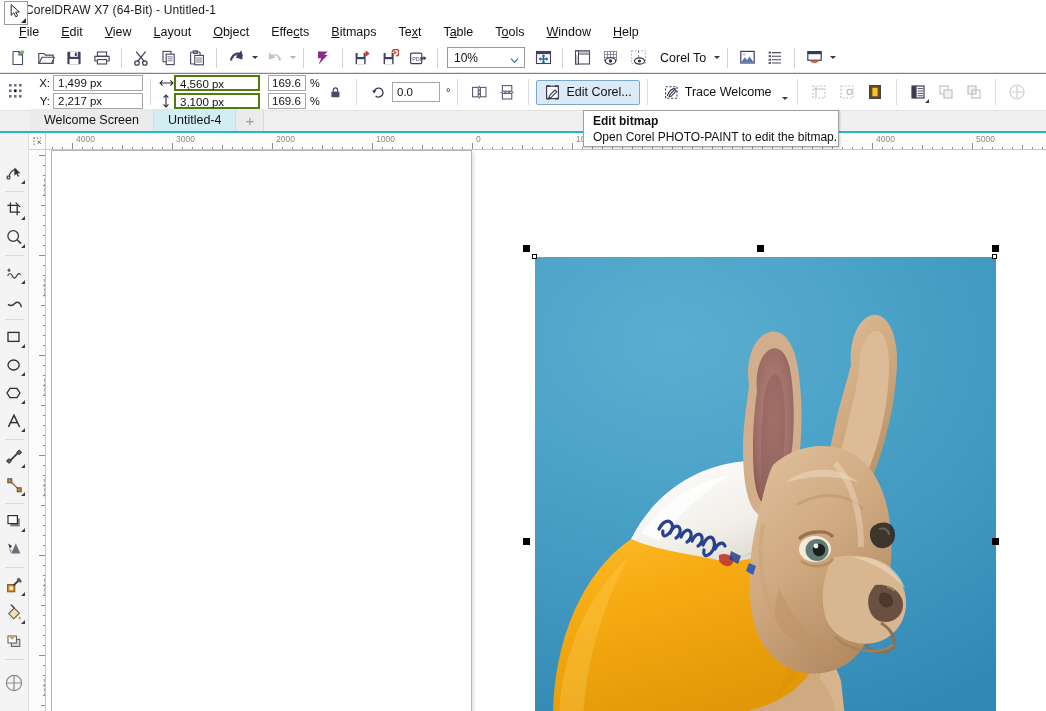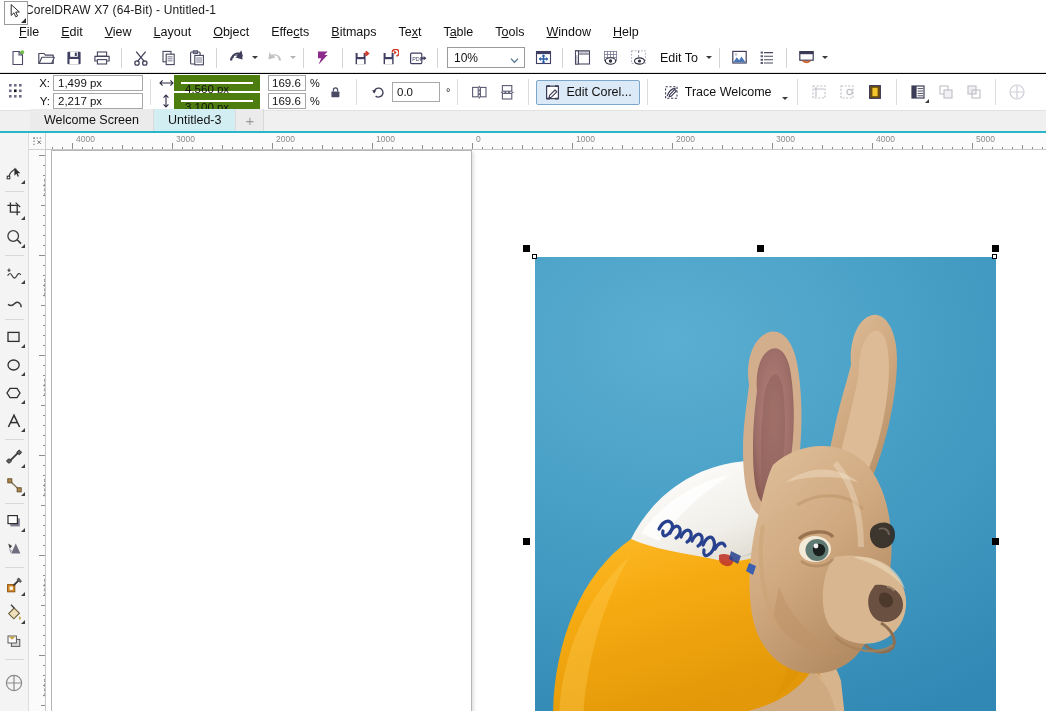--- a/index.html
+++ b/index.html
@@ -3,21 +3,21 @@
 <meta charset="utf-8">
 <style>
   * { box-sizing: border-box; margin: 0; padding: 0; }
   html, body {
     width: 1046px; height: 711px;
     overflow: hidden;
     font-family: "Liberation Sans", sans-serif;
     background: #ffffff;
     -webkit-font-smoothing: antialiased;
   }
-  #app { position: relative; width: 1046px; height: 711px; background: #000000; padding-left: 33px; }
+  #app { position: relative; width: 1046px; height: 711px; background: #14b8a6; padding-left: 33px; }
 
   
   .titlebar {
     position: absolute; left: 0; top: 0; width: 1046px; height: 20px;
     background: #ffffff;
     display: flex; align-items: center;
   }
   .titlebar .app-logo {
     width: 14px; height: 14px; margin-left: 5px; margin-right: 6px;
     position: relative; flex: none;
@@ -88,21 +88,21 @@
   .anchor-grid { width: 26px; height: 26px; margin-left: 5px; margin-right: 6px; flex: none; }
   .xy-block { display: flex; flex-direction: column; gap: 2px; flex: none; }
   .xy-row { display: flex; align-items: center; height: 16px; }
   .xy-lab { font-size: 11.5px; color: #111; width: 13px; text-align: right; margin-right: 3px; }
   .xy-in {
     width: 90px; height: 16px; border: 1px solid #a7a7a7; background: #fff;
     font-size: 11.5px; color: #111; padding-left: 4px; line-height: 14px;
     font-family: "Liberation Sans", sans-serif;
   }
   .sz-in {
-    width: 86px; height: 16px; border: 7px solid #4d7c0f; background: #fff;
+    width: 86px; height: 16px; border: 2px solid #4d7c0f; background: #fff;
     font-size: 11.5px; color: #111; padding-left: 4px; line-height: 14px;
   }
   .pc-in {
     width: 38px; height: 16px; border: 1px solid #a7a7a7; background: #fff;
     font-size: 11.5px; color: #111; padding-left: 3px; line-height: 14px;
   }
   .pc-sym { font-size: 11px; color: #111; margin-left: 4px; width: 10px; }
   .rot-in {
     width: 48px; height: 20px; border: 1px solid #a7a7a7; background: #fff;
     font-size: 11.5px; color: #111; padding-left: 4px; line-height: 18px;
@@ -420,21 +420,21 @@
     <div class="tb-btn">
       <svg width="19" height="19" viewBox="0 0 19 19">
         <rect x="2.6" y="2.8" width="13.8" height="12.6" fill="none" stroke="#9a9ab0" stroke-width=".9" stroke-dasharray="1.6 1.6"></rect>
         <path d="M9.6 3 v12" stroke="#6b6b85" stroke-width=".9" stroke-dasharray="2 2"></path>
         <ellipse cx="10.5" cy="13" rx="5" ry="3.1" fill="#fff" stroke="#2e2e42" stroke-width="1.1"></ellipse>
         <circle cx="10.5" cy="13" r="1.6" fill="#2e2e42"></circle>
       </svg>
     </div>
 
     <div class="snapto">
-      <span>Edit To</span>
+      <span>Corel To</span>
     </div>
     <div class="tb-caret"></div>
 
     <div class="tb-sep"></div>
 
     <div class="tb-btn">
       <svg width="19" height="19" viewBox="0 0 19 19">
         <rect x="2.8" y="3.4" width="13.4" height="11.6" fill="#fff" stroke="#3f3f5c" stroke-width="1.2"></rect>
         <path d="M3.4 14.2 l3.4-5 2.4 3 2.2-3.8 4.2 5.8 z" fill="#4a77b5"></path>
         <circle cx="6" cy="6.4" r="1.3" fill="#c9c9d8"></circle>
@@ -635,21 +635,21 @@
       </svg>
     </div>
   </div>
 
   <div class="tabbar">
     <div style="width:30px;flex:none"></div>
     <div class="doc-tab">
       <span>Welcome Screen</span>
     </div>
     <div class="doc-tab active">
-      <span>Untitled-3</span>
+      <span>Untitled-4</span>
     </div>
     <div class="doc-tab plus">
       <span>+</span>
     </div>
   </div>
 
   <div class="tool-pick-box">
     <span>
       <svg width="16" height="16" viewBox="0 0 16 16">
         <path d="M3.2 1.6 L3.2 12.4 L5.9 9.8 L7.8 13.8 L9.6 12.9 L7.7 9.1 L11.4 9 z" fill="#fff" stroke="#2a2a2a" stroke-width="1"></path>
@@ -1132,14 +1132,18 @@
 
     <div class="handle" style="left:477px;  top:95px"></div>
     <div class="handle" style="left:711px;  top:95px"></div>
     <div class="handle" style="left:946px;  top:95px"></div>
     <div class="handle" style="left:477px;  top:388px"></div>
     <div class="handle" style="left:946px;  top:388px"></div>
     <div class="handle-open" style="left:486px; top:104px"></div>
     <div class="handle-open" style="left:946px; top:104px"></div>
   </div>
 
+  <div class="tooltip">
+    <div class="tt-title">Edit bitmap</div>
+    <div class="tt-body">Open Corel PHOTO-PAINT to edit the bitmap.</div>
+  </div>
 
 </div>
 
 </body></html>

